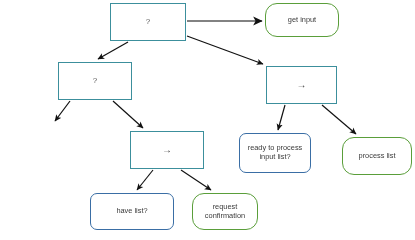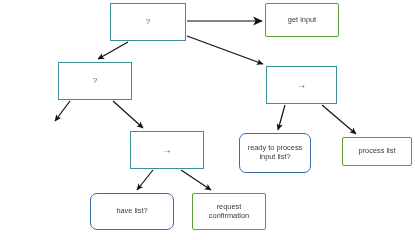--- a/index.html
+++ b/index.html
@@ -58,21 +58,21 @@
     border: 1.5px solid #3a6ea5;
     border-radius: 7px;
   }
   .node.leaf-blue .node-label {
     font-size: 7.4px;
     color: #3a3a3a;
   }
   
   .node.leaf-green {
     border: 1.5px solid #5a9e3a;
-    border-radius: 2px;
+    border-radius: 12px;
   }
   .node.leaf-green .node-label {
     font-size: 7.4px;
     color: #3a3a3a;
   }
 </style>
 </head>
 <body>
 
 <div id="diagram-root">
@@ -118,26 +118,26 @@
 
   <div class="node op glyph-arrow" style="left: 130px; top: 131px; width: 74px; height: 38px;">
     <span class="node-label">→</span>
   </div>
 
   <div class="node leaf-blue" style="left: 239px; top: 133px; width: 72px; height: 40px;">
     <span class="node-label">ready to process
 input list?</span>
   </div>
 
-  <div class="node leaf-green" style="left: 342px; top: 137px; width: 70px; height: 29px; text-align: right;">
+  <div class="node leaf-green" style="left: 342px; top: 137px; width: 70px; height: 38px; text-align: right;">
     <span class="node-label">process list</span>
   </div>
 
   <div class="node leaf-blue" style="left: 90px; top: 193px; width: 84px; height: 37px;">
     <span class="node-label">have list?</span>
   </div>
 
-  <div class="node leaf-green" style="left: 192px; top: 193px; width: 74px; height: 37px;">
+  <div class="node leaf-green" style="left: 192px; top: 193px; width: 66px; height: 37px;">
     <span class="node-label">request
 confirmation</span>
   </div>
 
 </div>
 
 </body></html>

